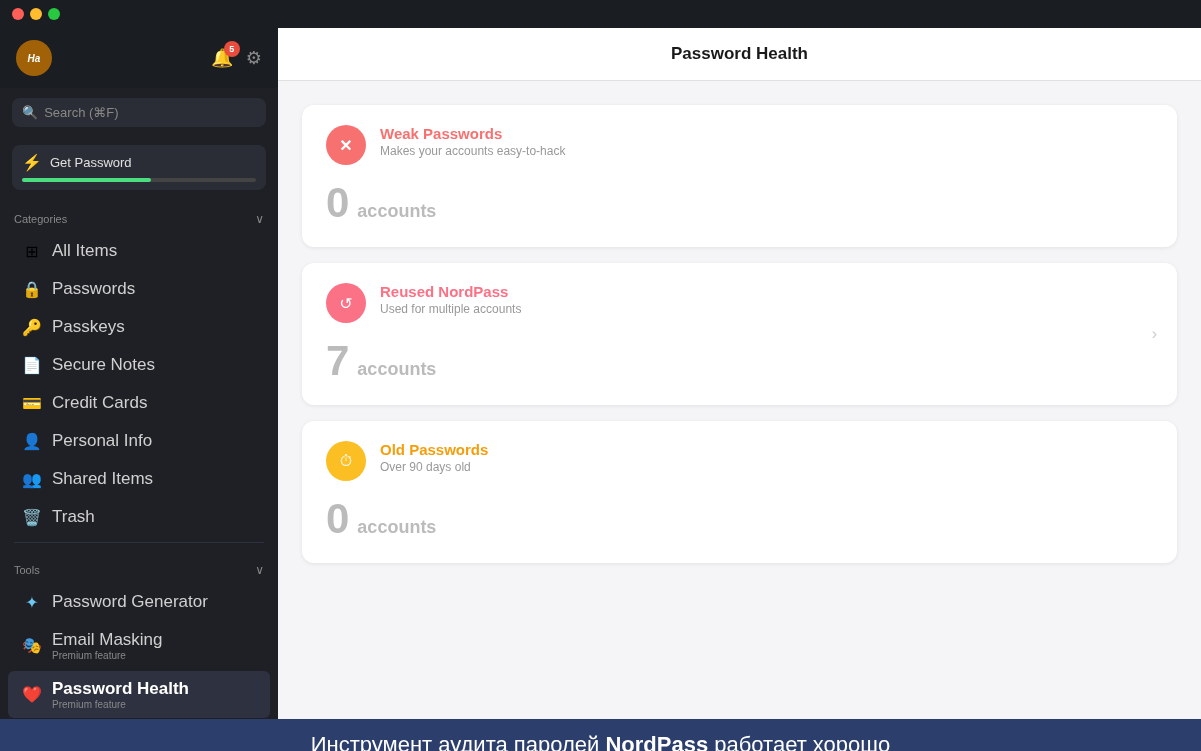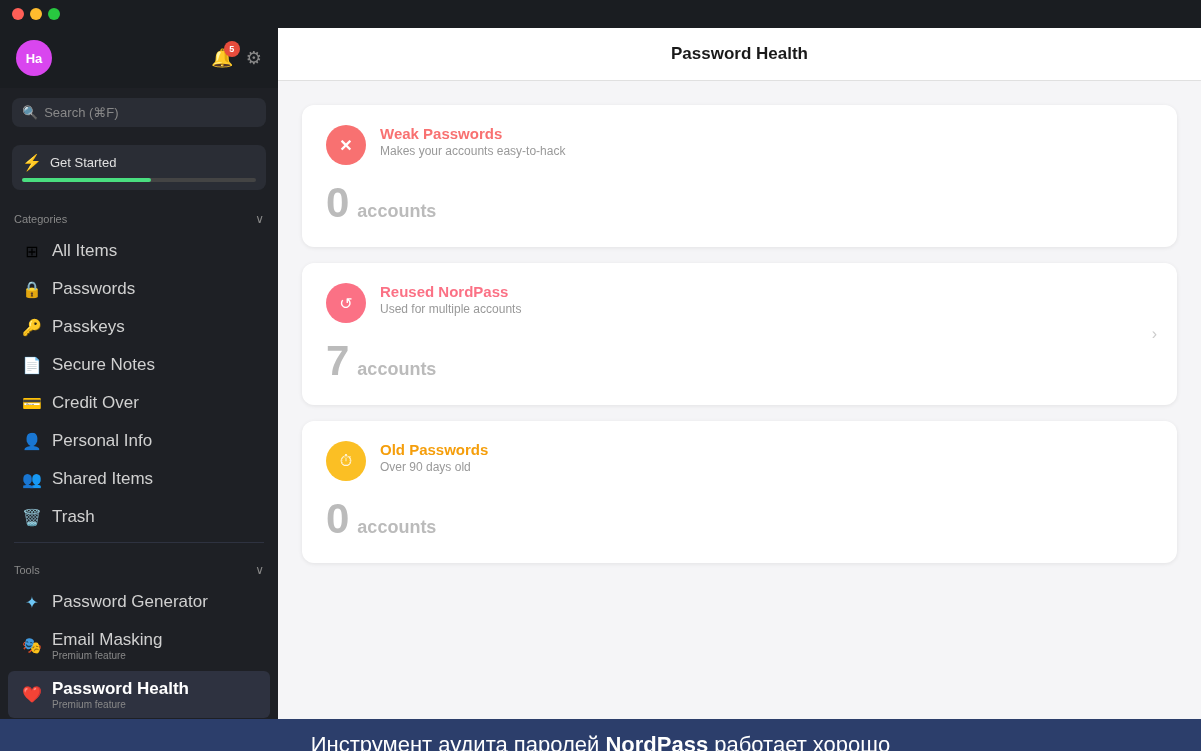--- a/index.html
+++ b/index.html
@@ -4,21 +4,21 @@
   <style>
     * { box-sizing: border-box; margin: 0; padding: 0; }
     body { font-family: -apple-system, BlinkMacSystemFont, 'Segoe UI', sans-serif; background: #f0f0f0; width: 1201px; height: 751px; overflow: hidden; display: flex; flex-direction: column; }
 
     .app-container { display: flex; flex: 1; height: 700px; }
 
     
     .sidebar { width: 278px; background: #1e2025; display: flex; flex-direction: column; height: 100%; flex-shrink: 0; }
 
     .sidebar-header { display: flex; align-items: center; justify-content: space-between; padding: 12px 16px; background: #1a1d21; }
-    .avatar { width: 36px; height: 36px; border-radius: 50%; background: #d946ef; display: flex; align-items: center; justify-content: center; color: white; font-size: 13px; font-weight: 600; flex-shrink: 0; }
+    .avatar { width: 36px; height: 36px; border-radius: 50%; background: #a16207; display: flex; align-items: center; justify-content: center; color: white; font-size: 10px; font-weight: 600; flex-shrink: 0; font-style: italic; }
     .header-icons { display: flex; align-items: center; gap: 12px; }
     .notif-wrapper { position: relative; cursor: pointer; }
     .notif-badge { position: absolute; top: -6px; right: -6px; background: #e74c3c; color: white; font-size: 9px; font-weight: 700; border-radius: 50%; width: 16px; height: 16px; display: flex; align-items: center; justify-content: center; }
     .icon-btn { color: #888; cursor: pointer; font-size: 18px; }
 
     .search-bar { margin: 10px 12px; background: #2a2d35; border-radius: 8px; display: flex; align-items: center; padding: 7px 10px; gap: 6px; cursor: text; }
     .search-bar span { color: #888; font-size: 13px; }
     .search-icon-char { color: #888; font-size: 14px; }
 
     .get-started { margin: 8px 12px; padding: 8px 10px; background: #2a2d35; border-radius: 8px; cursor: pointer; }
@@ -104,21 +104,21 @@
     </div>
 
     <div class="search-bar">
       <span class="search-icon-char">🔍</span>
       <span>Search (⌘F)</span>
     </div>
 
     <div class="get-started">
       <div class="get-started-row">
         <span class="lightning">⚡</span>
-        <span class="get-started-label">Get Started</span>
+        <span class="get-started-label">Get Password</span>
       </div>
       <div class="progress-bar-bg">
         <div class="progress-bar-fill"></div>
       </div>
     </div>
 
     <div class="section-header">
       <span class="section-title">Categories</span>
       <span class="chevron">∨</span>
     </div>
@@ -134,21 +134,21 @@
     <div class="nav-item">
       <div class="nav-icon">🔑</div>
       <span class="nav-label">Passkeys</span>
     </div>
     <div class="nav-item">
       <div class="nav-icon">📄</div>
       <span class="nav-label">Secure Notes</span>
     </div>
     <div class="nav-item">
       <div class="nav-icon">💳</div>
-      <span class="nav-label">Credit Over</span>
+      <span class="nav-label">Credit Cards</span>
     </div>
     <div class="nav-item">
       <div class="nav-icon">👤</div>
       <span class="nav-label">Personal Info</span>
     </div>
     <div class="nav-item">
       <div class="nav-icon">👥</div>
       <span class="nav-label">Shared Items</span>
     </div>
     <div class="nav-item">

